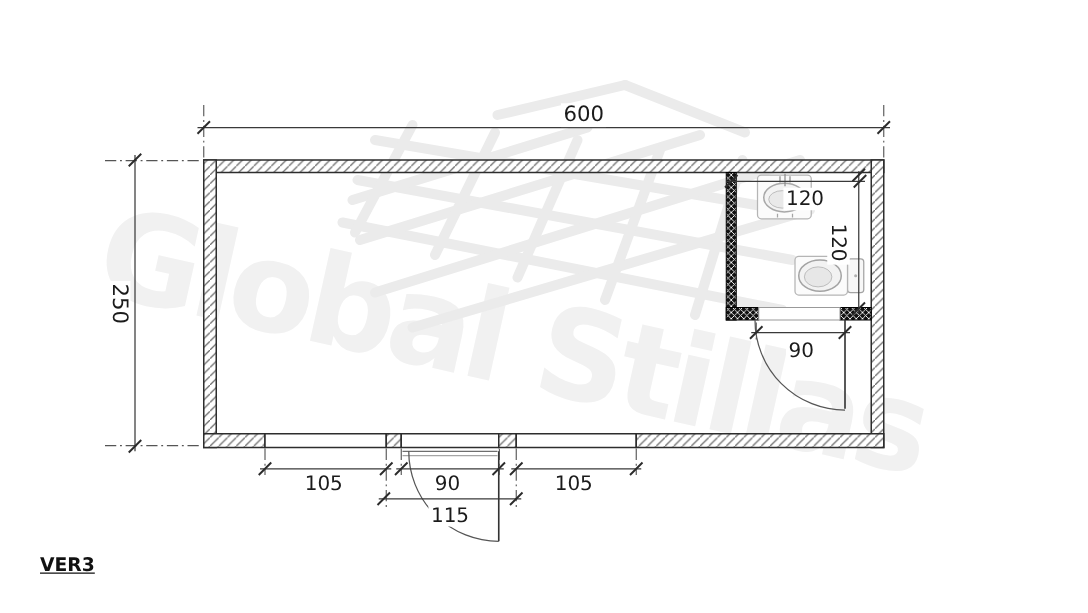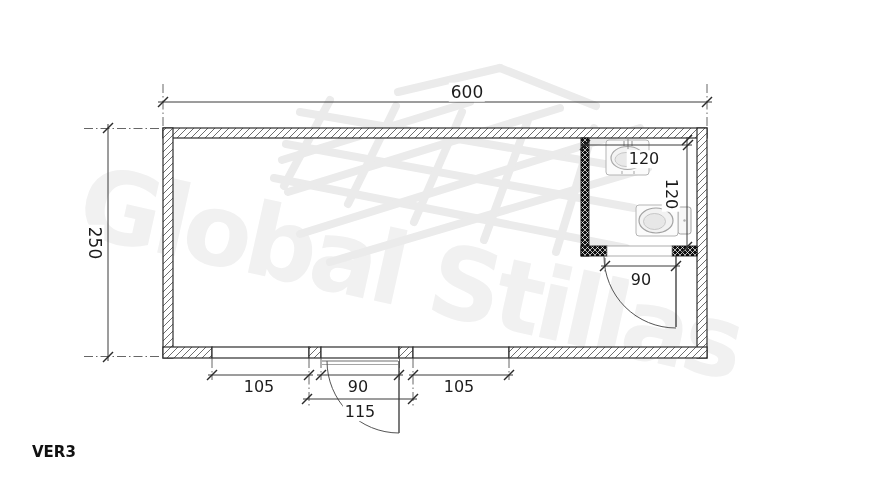--- a/index.html
+++ b/index.html
@@ -16,21 +16,21 @@
   }
   svg{position:absolute;left:0;top:0;}
   .dim{
     position:absolute;font-size:16px;color:#1b1b1b;background:#fff;
     padding:0 2px;white-space:nowrap;transform:translate(-50%,-50%);
     line-height:1.1;
   }
   .dim.rot{transform:translate(-50%,-50%) rotate(90deg);}
   .dim.big{font-size:17px;}
   .version{
-    position:absolute;left:32px;top:443px;font-size:15px;font-weight:bold;color:#111;
+    position:absolute;left:32px;top:443px;font-size:15px;font-weight:bold;color:#111;text-decoration:underline;
   }
 </style>
 </head>
 <body>
 
 <div class="canvas">
 
   <div class="wm-text">Global Stillas</div>
 
   <svg width="870" height="490" viewBox="0 0 870 490">

